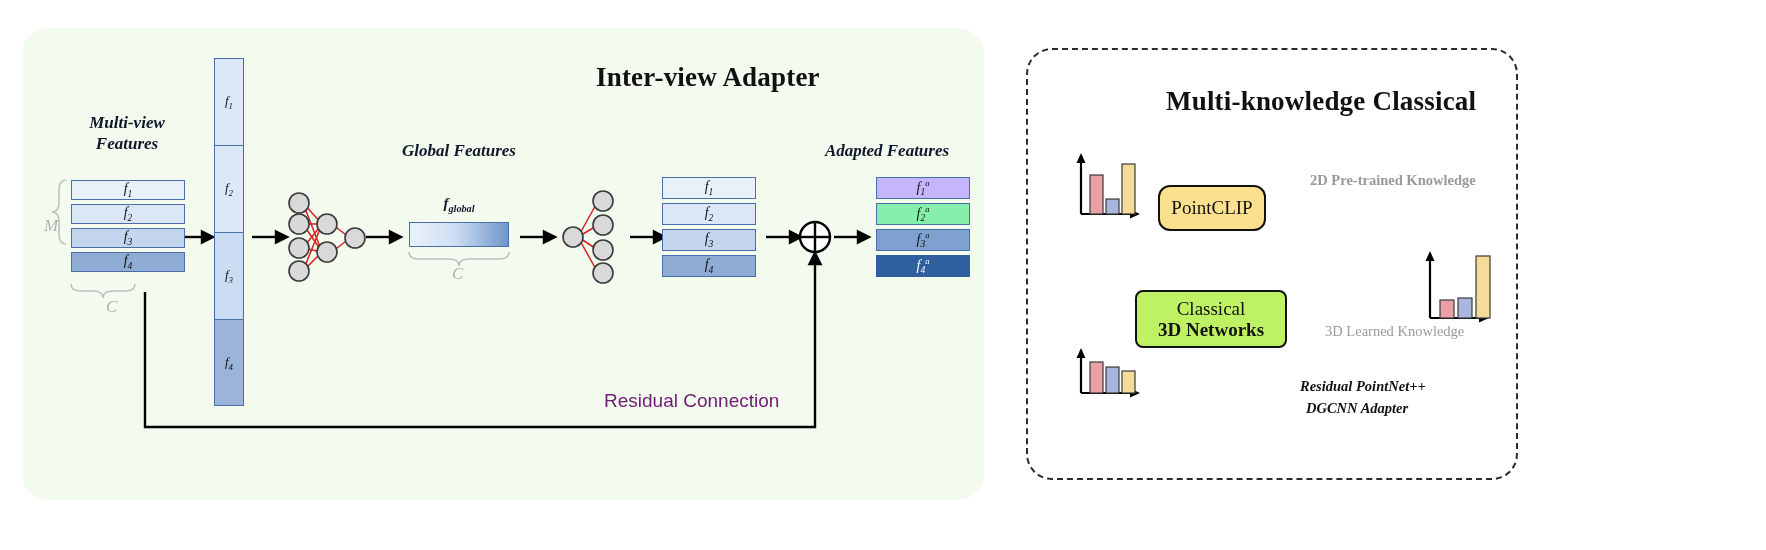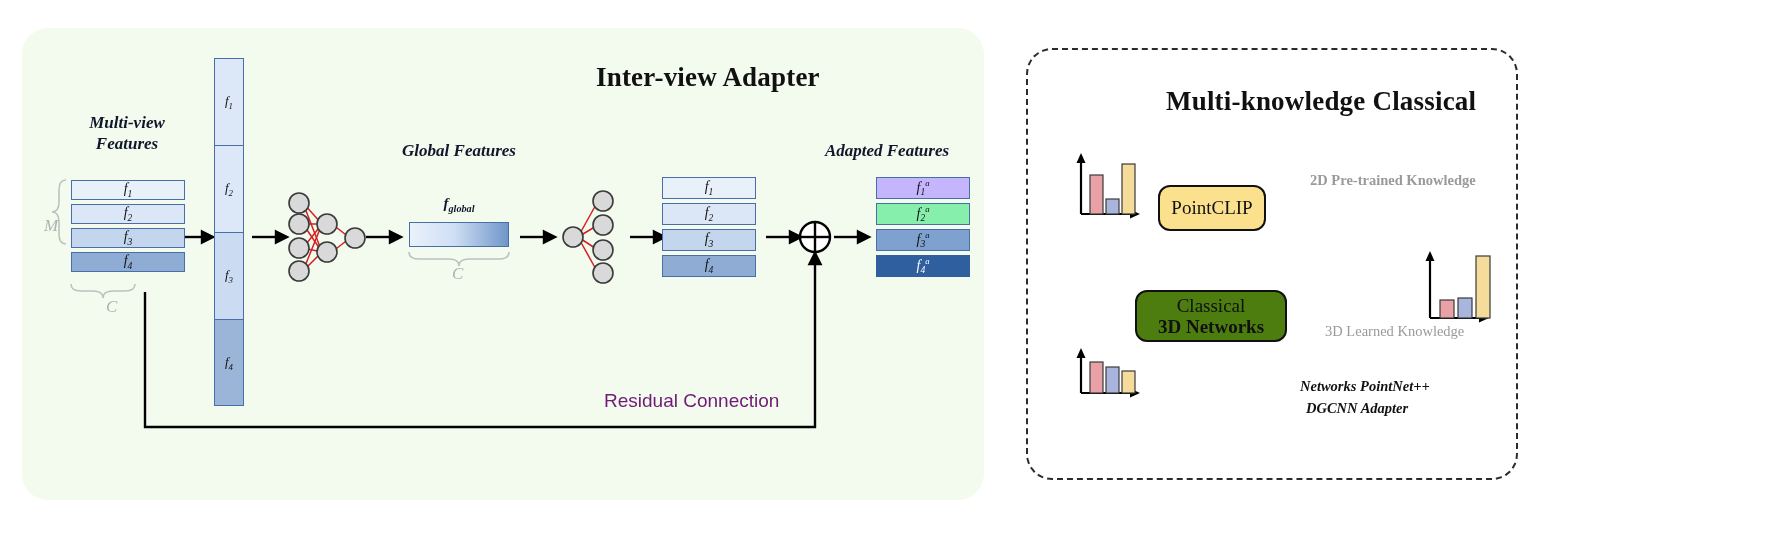--- a/index.html
+++ b/index.html
@@ -74,21 +74,21 @@
   .right-panel{
     position:absolute;left:1026px;top:48px;width:492px;height:432px;
     border:2px dashed #2b2b2b;border-radius:26px;background:#fff;box-sizing:border-box;
   }
   .rbox{
     position:absolute;border:2.2px solid #111;border-radius:12px;
     display:flex;align-items:center;justify-content:center;text-align:center;
     font-family:"Liberation Serif",serif;color:#111;box-sizing:border-box;line-height:1.12;
   }
   #pointclip-box{left:1158px;top:185px;width:108px;height:46px;background:#fbe08e;font-size:19px;}
-  #classical-box{left:1135px;top:290px;width:152px;height:52px;background:#4d7c0f;font-size:19px;}
+  #classical-box{left:1135px;top:290px;width:152px;height:58px;background:#bef264;font-size:19px;border-radius:8px;}
 
   .knowledge-label{
     position:absolute;color:#9a9a9a;font-size:14.5px;white-space:nowrap;
     font-family:"Liberation Serif",serif;
   }
   .model-names{
     position:absolute;font-family:"Liberation Serif",serif;font-style:italic;font-weight:700;
     font-size:14.5px;color:#111;white-space:nowrap;line-height:1.55;text-align:left;
   }
 </style>
@@ -324,17 +324,17 @@
     <span>
       <span>Classical</span><br>
       <b>3D Networks</b>
     </span>
   </div>
 
   <div class="knowledge-label" style="left:1310px;top:172px;font-weight:bold;">2D Pre-trained Knowledge</div>
   <div class="knowledge-label" style="left:1325px;top:323px;">3D Learned Knowledge</div>
 
   <div class="model-names" style="left:1300px;top:375px;">
-    <div>Networks  PointNet++</div>
+    <div>Residual  PointNet++</div>
     <div style="margin-left:6px;">DGCNN  Adapter</div>
   </div>
 
 </div>
 
 </body></html>

